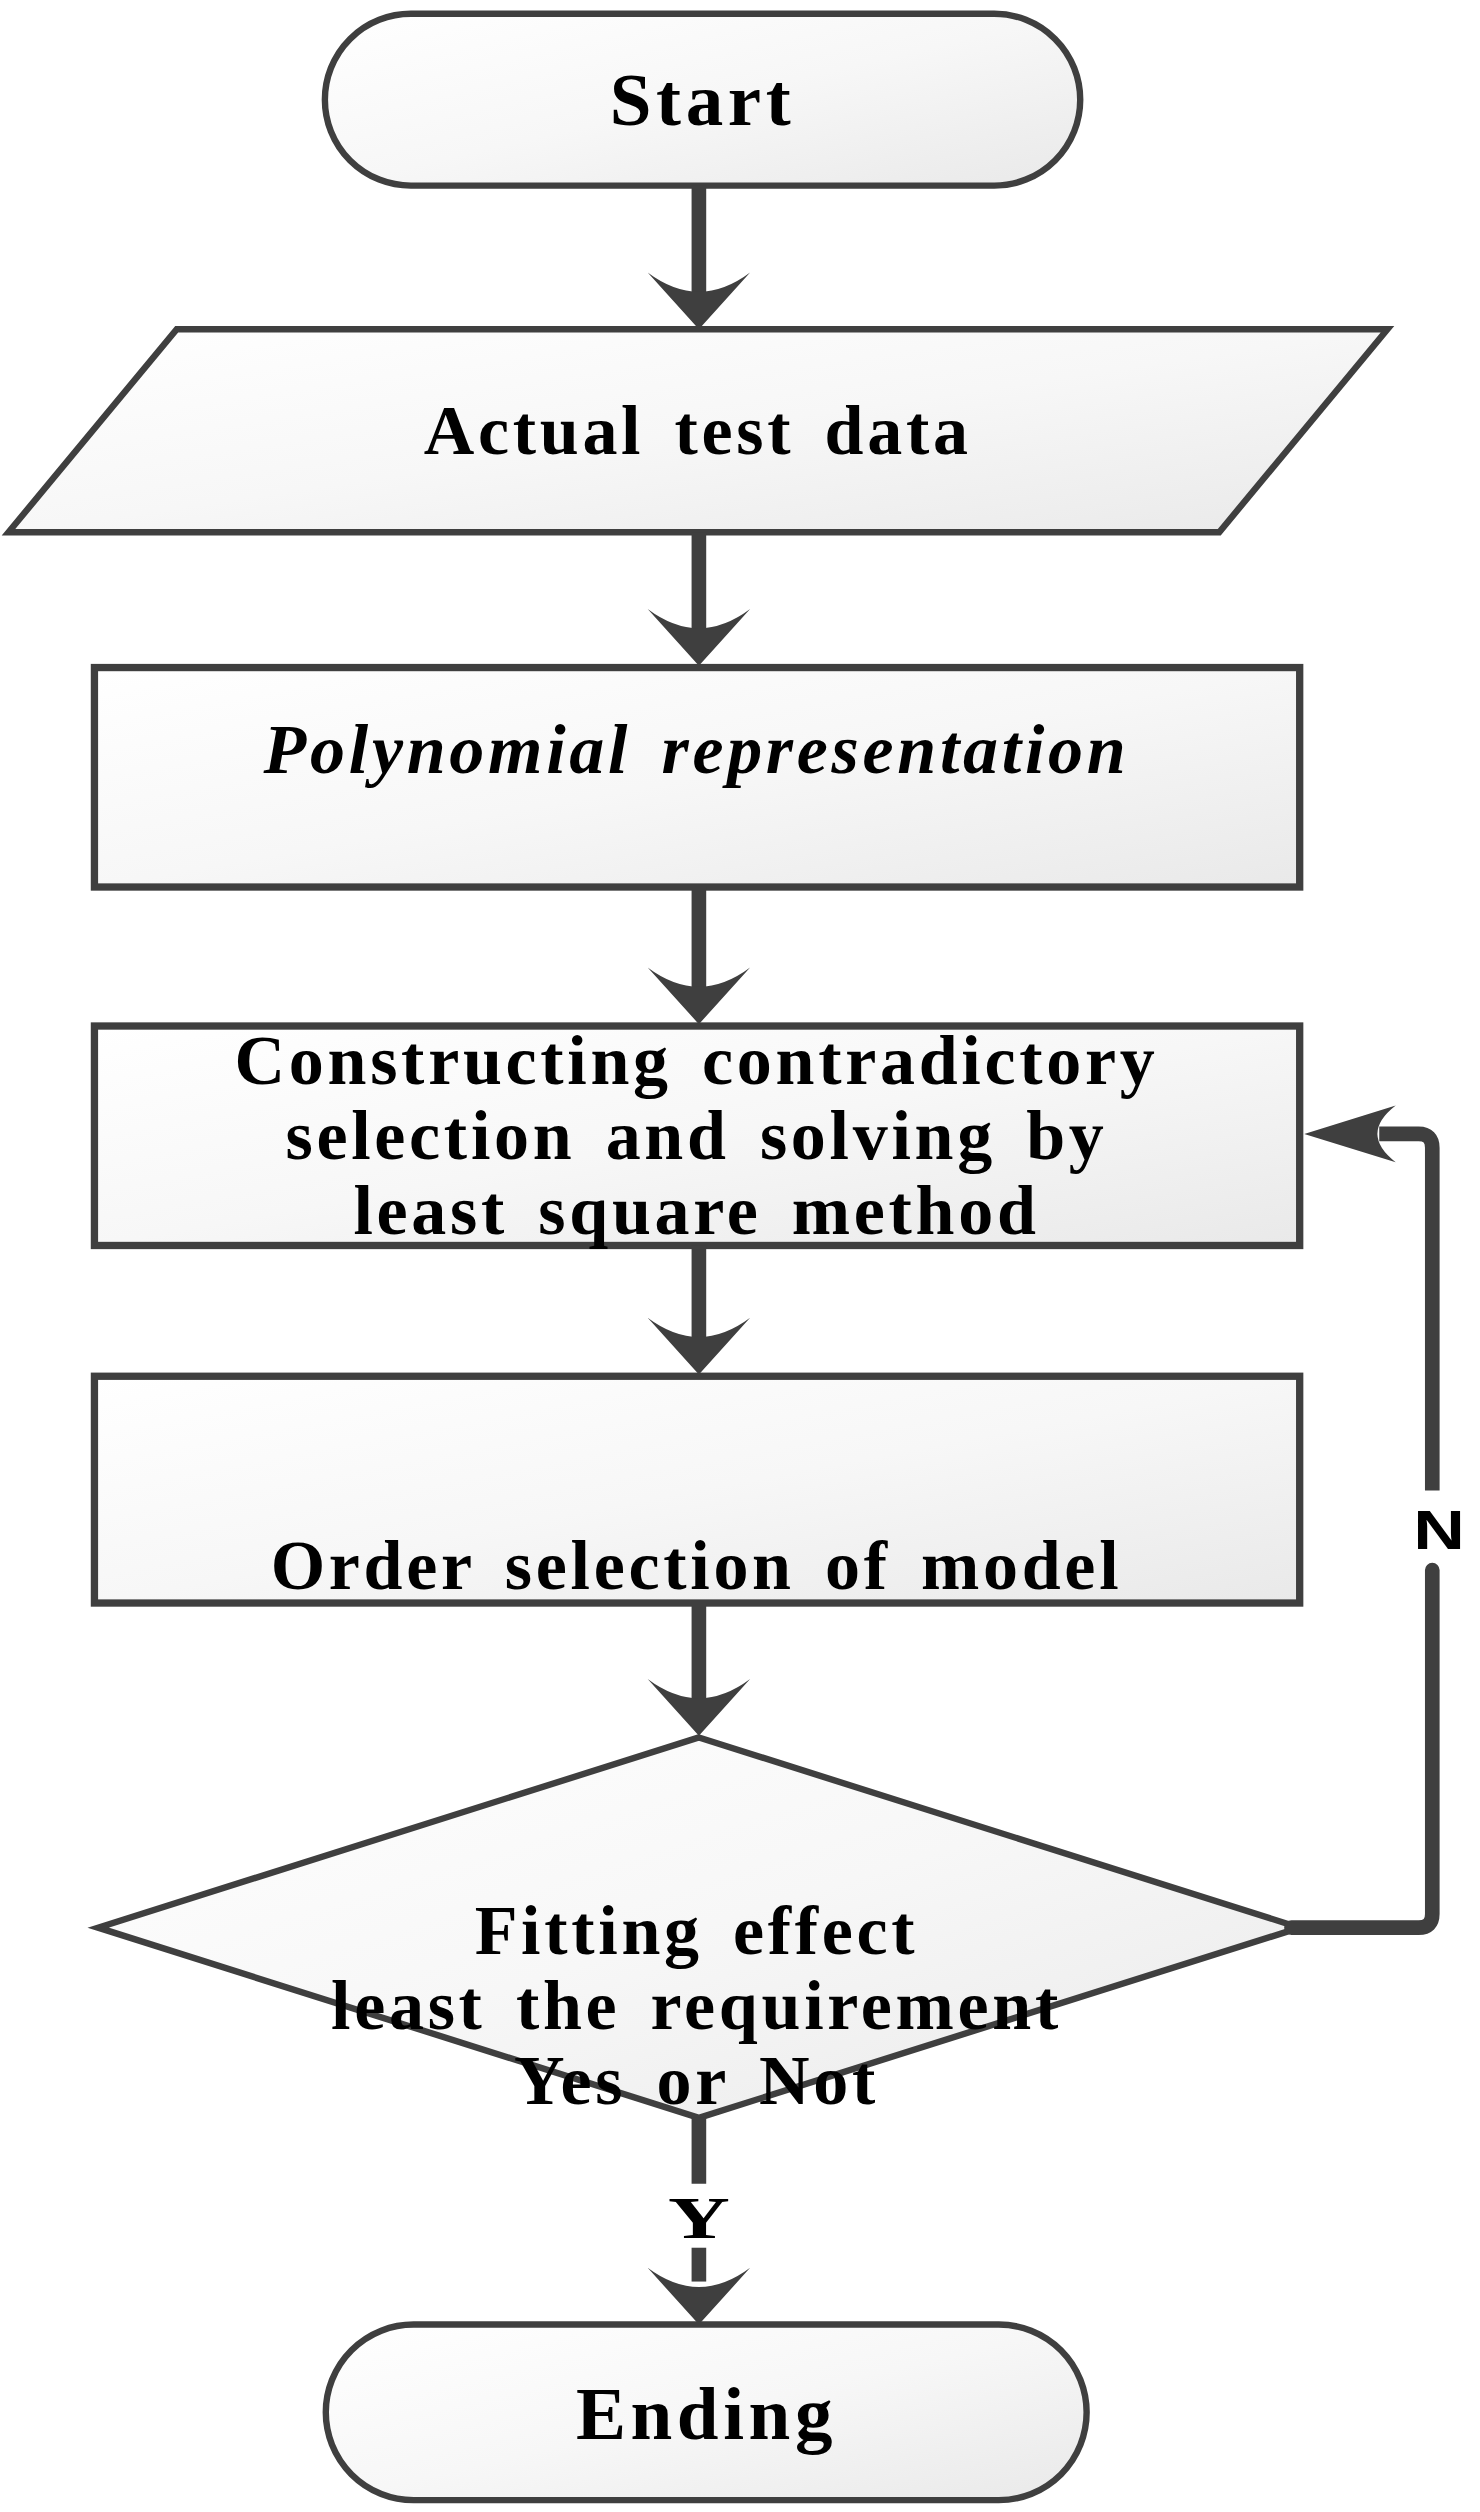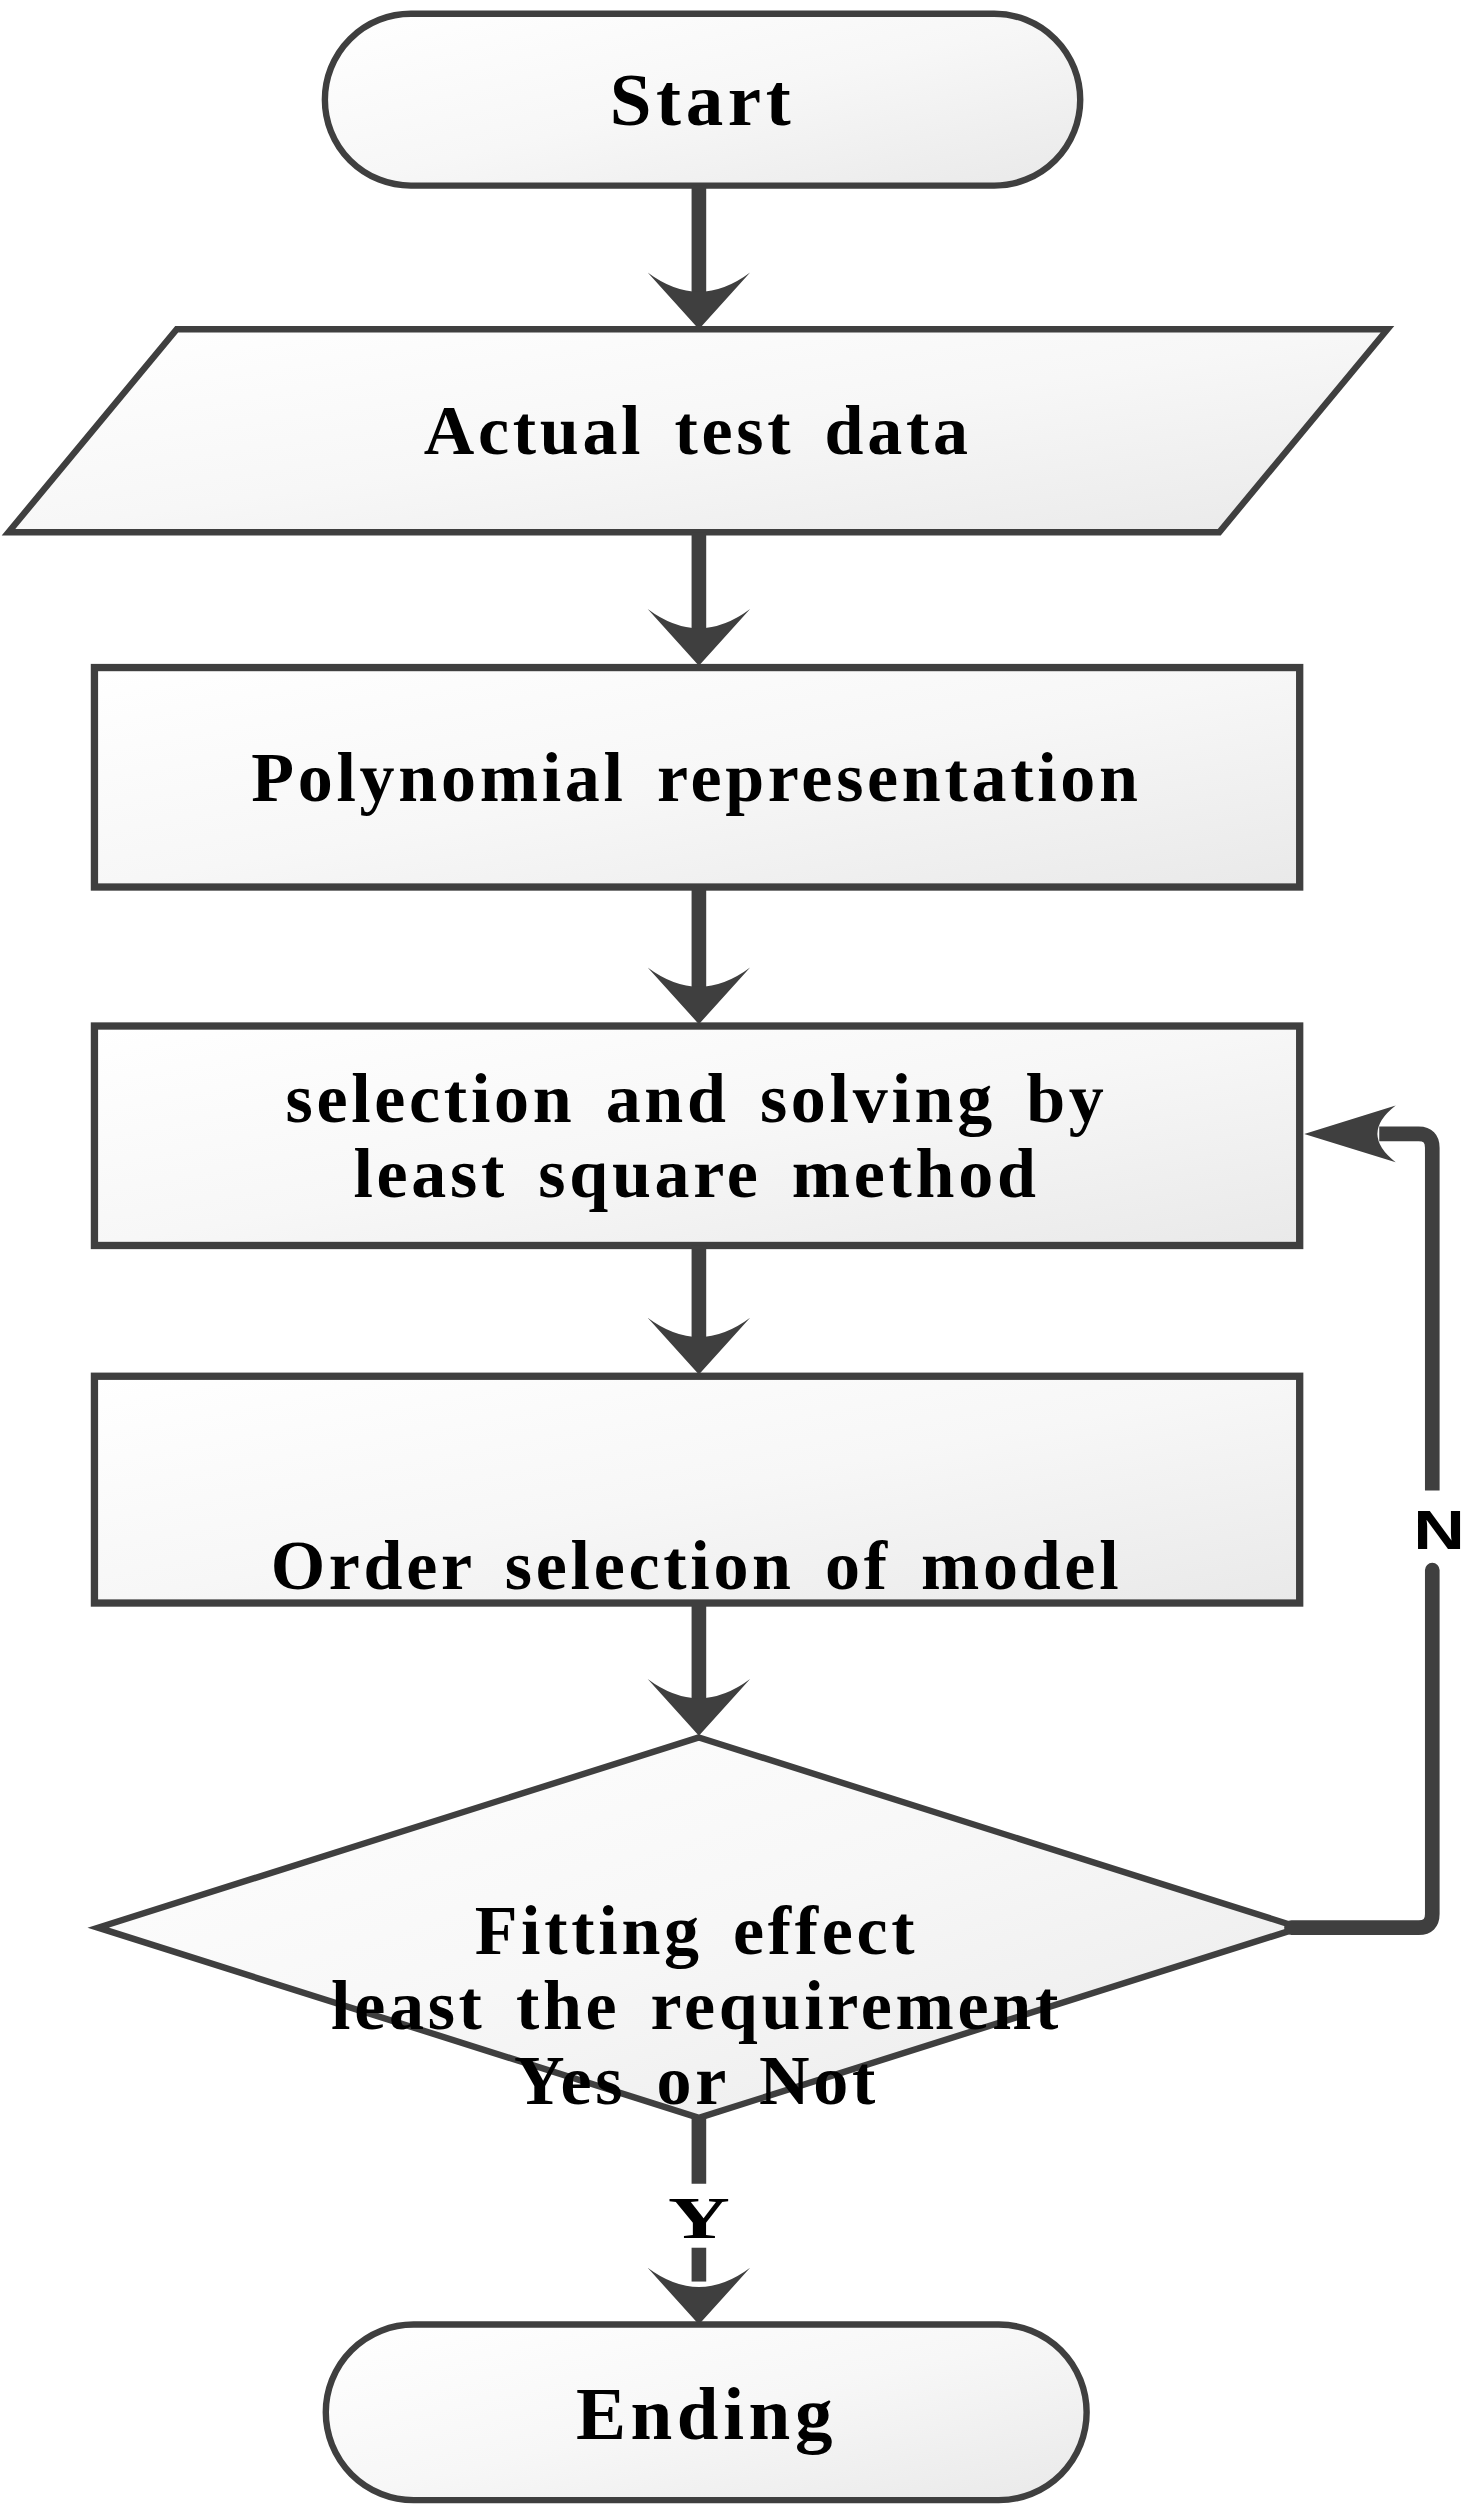--- a/index.html
+++ b/index.html
@@ -122,25 +122,26 @@
   </svg>
 
   <div class="label terminator-label" style="left:325px; top:13.7px; width:755px; height:172px;">
     <div>Start</div>
   </div>
 
   <div class="label" style="left:8.2px; top:329px; width:1379px; height:203px;">
     <div>Actual test data</div>
   </div>
 
-  <div class="label" style="left:94px; top:668px; width:1205px; height:219px;">
+  <div class="label" style="left:94px; top:640px; width:1205px; height:219px;font-style:italic;">
     <div>Polynomial representation</div>
   </div>
 
   <div class="label" style="left:94px; top:1026px; width:1205px; height:219px;">
+    <div>Constructing contradictory</div>
     <div>selection and solving by</div>
     <div>least square method</div>
   </div>
 
   <div class="label" style="left:94px; top:1376px; width:1205px; height:227px;justify-content:flex-end;">
     <div>Order selection of model</div>
   </div>
 
   <div class="label" style="left:94px; top:1738px; width:1205px; height:380px;justify-content:flex-end;">
     <div>Fitting effect</div>

